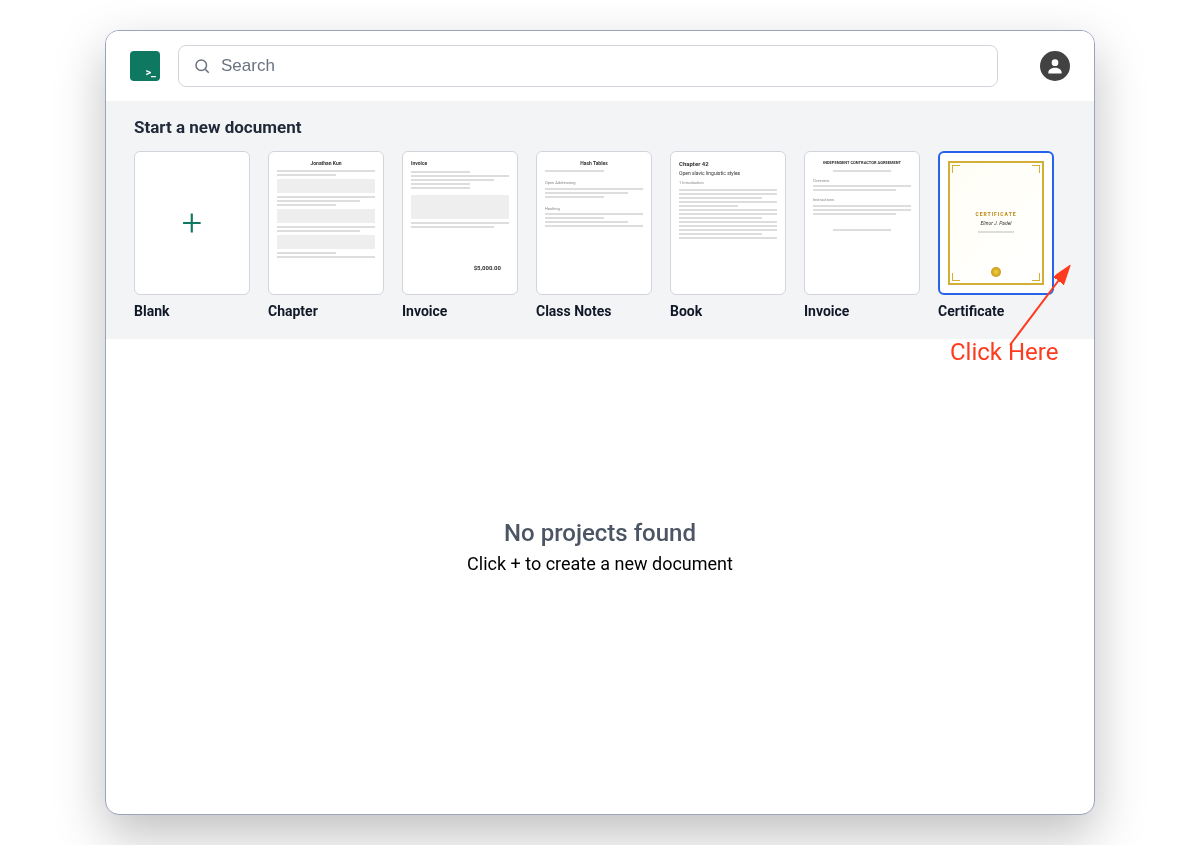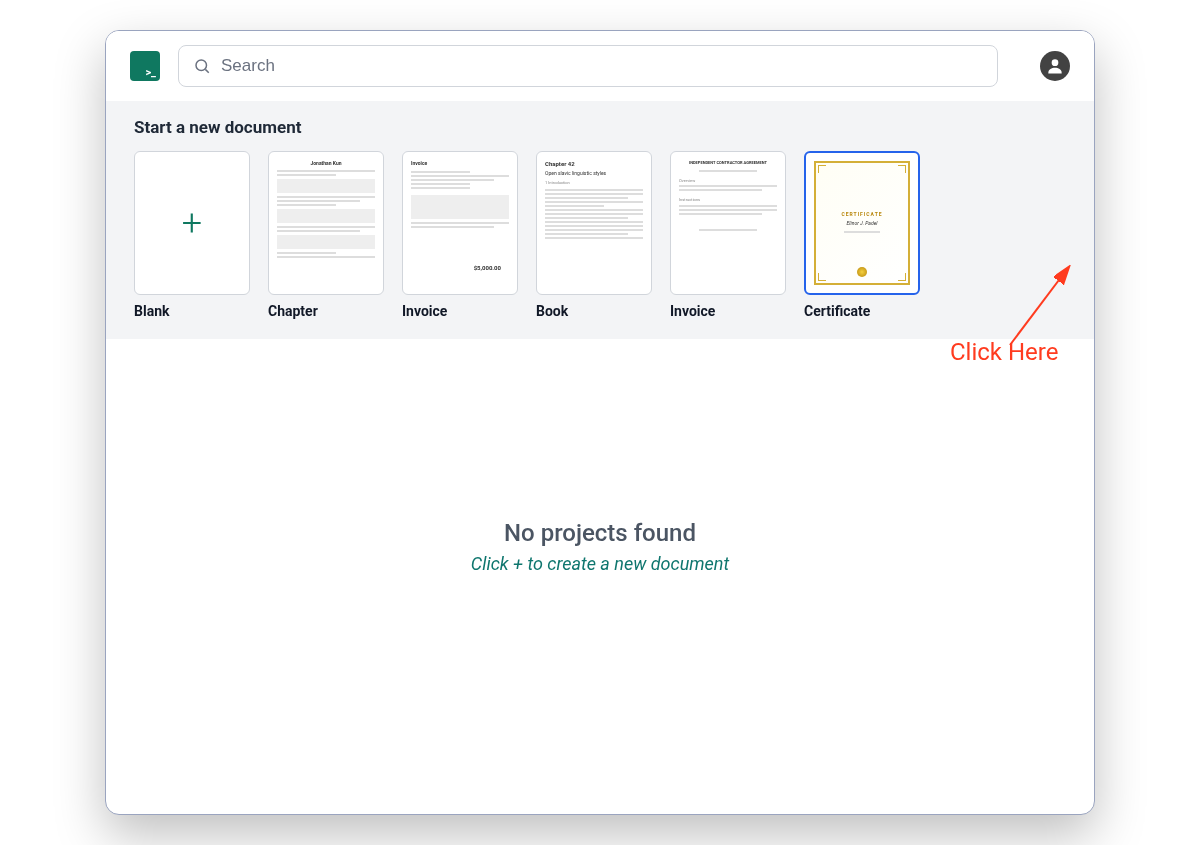--- a/index.html
+++ b/index.html
@@ -202,22 +202,21 @@
       text-align: center;
     }
     .empty-title {
       font-size: 24px;
       color: #4b5563;
       font-weight: 500;
       margin-bottom: 6px;
     }
     .empty-sub {
       font-size: 18px;
-      color: #0f766e;
-      font-style: italic;
+      color: #000000;
     }
     .annotation {
       position: absolute;
       pointer-events: none;
     }
     .annotation-text {
       color: #ff3b1f;
       font-size: 24px;
       font-weight: 400;
     }
@@ -337,20 +336,38 @@
             <div class="thumb-block" style="height:24px;margin-top:6px;"></div>
             <div class="thumb-line"></div>
                 <div class="thumb-line med"></div>
             <div class="invoice-total">$5,000.00</div>
           </div>
         </div>
         <div class="template-label">Invoice</div>
       </div>
 
 
+      <div class="template-item">
+        <div class="thumb">
+          <div class="thumb-content">
+            <div class="thumb-title">Hash Tables</div>
+            <div class="thumb-line short"></div>
+            <div style="margin-top:8px;font-size:4px;">Open Addressing</div>
+            <div class="thumb-line"></div>
+                <div class="thumb-line med"></div>
+            <div class="thumb-line short"></div>
+            <div style="margin-top:8px;font-size:4px;">Hashing</div>
+            <div class="thumb-line"></div>
+                <div class="thumb-line short"></div>
+            <div class="thumb-line med"></div>
+                <div class="thumb-line"></div>
+          </div>
+        </div>
+        <div class="template-label">Class Notes</div>
+      </div>
 
       <div class="template-item">
         <div class="thumb">
           <div class="thumb-content">
             <div class="book-chapter">Chapter 42</div>
             <div class="book-subtitle">Open slavic linguistic styles</div>
             <div style="font-size:4px;margin:3px 0;">1 Introduction</div>
             <div class="thumb-line"></div>
                 <div class="thumb-line"></div>
                 <div class="thumb-line med"></div>

